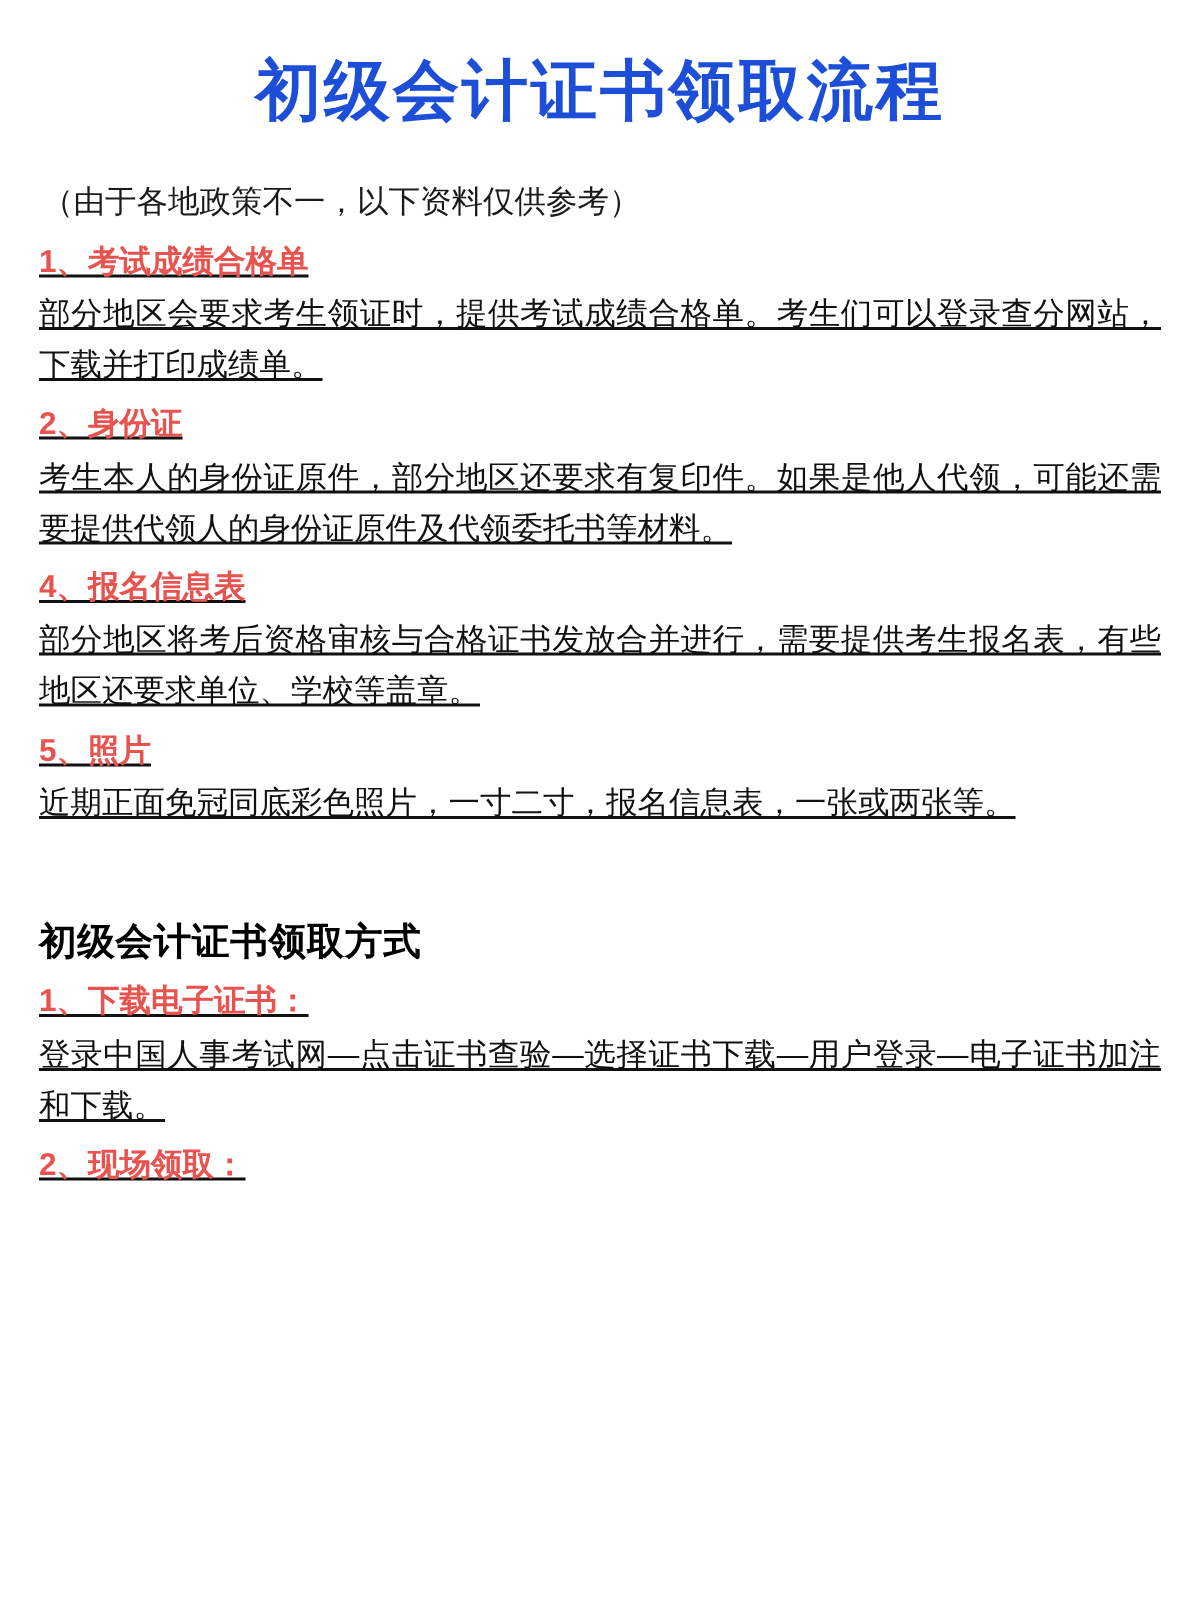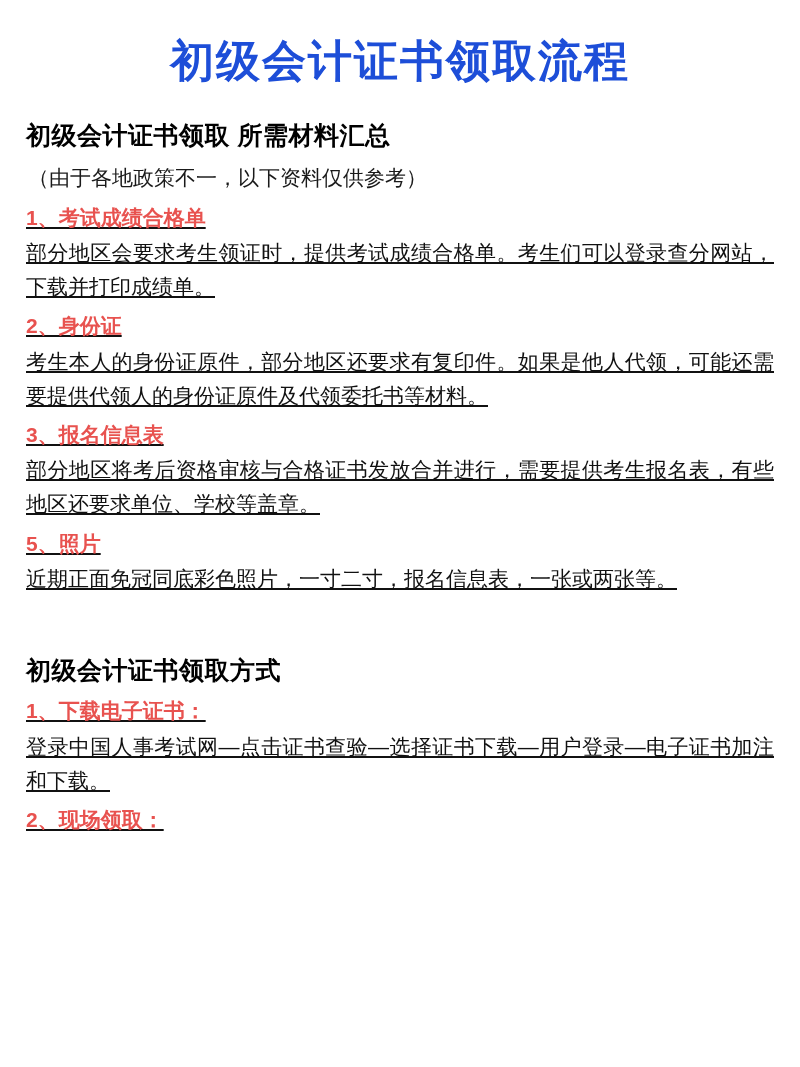--- a/index.html
+++ b/index.html
@@ -71,36 +71,35 @@
   }
 </style>
 </head>
 <body>
 
 <div class="page">
 
   <h1 class="doc-title">初级会计证书领取流程</h1>
 
   <div>
-    <h2 class="section-heading">初级会计证书领取  所需材料汇总</h2>
     <p class="note">（由于各地政策不一，以下资料仅供参考）</p>
 
     <div class="item">
       <div class="item-title">1、考试成绩合格单</div>
       <div class="item-body">部分地区会要求考生领证时，提供考试成绩合格单。考生们可以登录查分网站，下载并打印成绩单。</div>
     </div>
 
     <div class="item">
       <div class="item-title">2、身份证</div>
       <div class="item-body">考生本人的身份证原件，部分地区还要求有复印件。如果是他人代领，可能还需要提供代领人的身份证原件及代领委托书等材料。</div>
     </div>
 
 
     <div class="item">
-      <div class="item-title">3、报名信息表</div>
+      <div class="item-title">4、报名信息表</div>
       <div class="item-body">部分地区将考后资格审核与合格证书发放合并进行，需要提供考生报名表，有些地区还要求单位、学校等盖章。</div>
     </div>
 
     <div class="item">
       <div class="item-title">5、照片</div>
       <div class="item-body">近期正面免冠同底彩色照片，一寸二寸，报名信息表，一张或两张等。</div>
     </div>
 
   </div>
 

